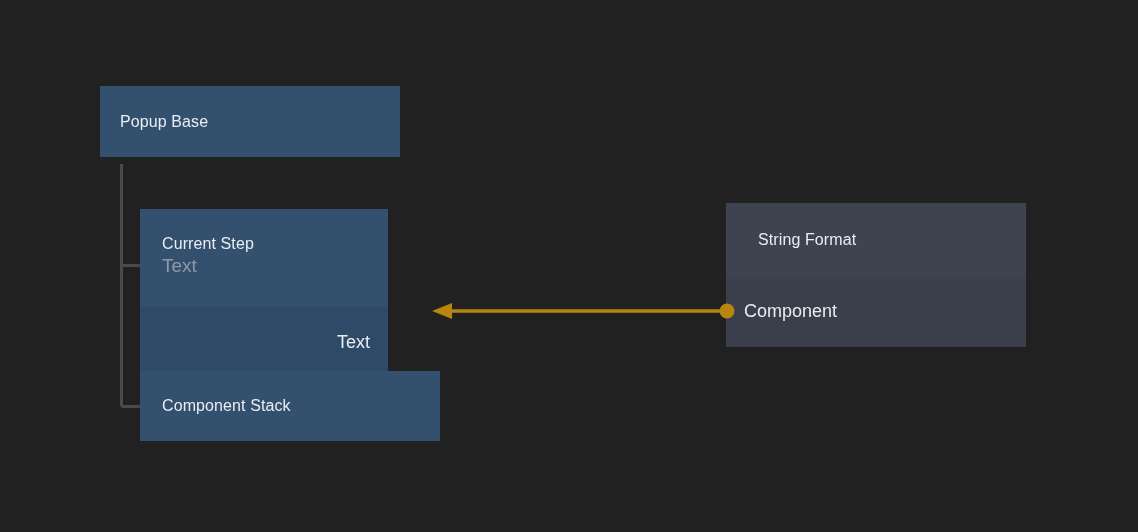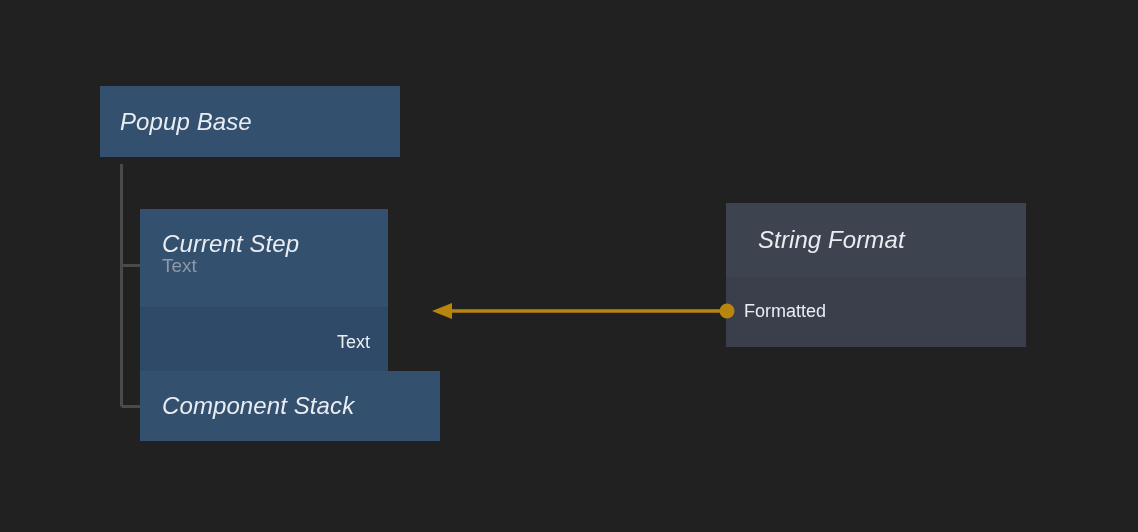--- a/index.html
+++ b/index.html
@@ -46,25 +46,24 @@
     position: relative;
   }
 
   .blue .header  { background: #34506f; }
   .blue .body    { background: #2e4a68; }
   .gray .header  { background: #3e4350; }
   .gray .body    { background: #3a3f4b; }
 
   .title {
     color: #e9edf2;
-    font-size: 24px;
+    font-size: 16px;
     line-height: 22px;
     letter-spacing: 0.1px;
     white-space: nowrap;
-    font-style: italic;
   }
   .subtitle {
     color: #8d99a6;
     font-size: 19px;
     line-height: 22px;
     white-space: nowrap;
   }
   .port-label {
     color: #e9edf2;
     font-size: 18px;
@@ -128,21 +127,21 @@
     <div class="node-section header">
       <span class="title">Component Stack</span>
     </div>
   </div>
 
   <div class="node gray" id="node-string-format">
     <div class="node-section header">
       <span class="title">String Format</span>
     </div>
     <div class="node-section body">
-      <span class="port-label port-out-left">Formatted</span>
+      <span class="port-label port-out-left">Component</span>
     </div>
   </div>
 
   <svg class="edge-layer" width="1138" height="532" viewBox="0 0 1138 532">
 
     <line x1="727" y1="311" x2="440" y2="311" stroke="#b8860f" stroke-width="3.5"></line>
 
     <polygon points="432,311 452,303 452,319" fill="#b8860f"></polygon>
 
     <circle cx="727" cy="311" r="7.5" fill="#b8860f"></circle>

